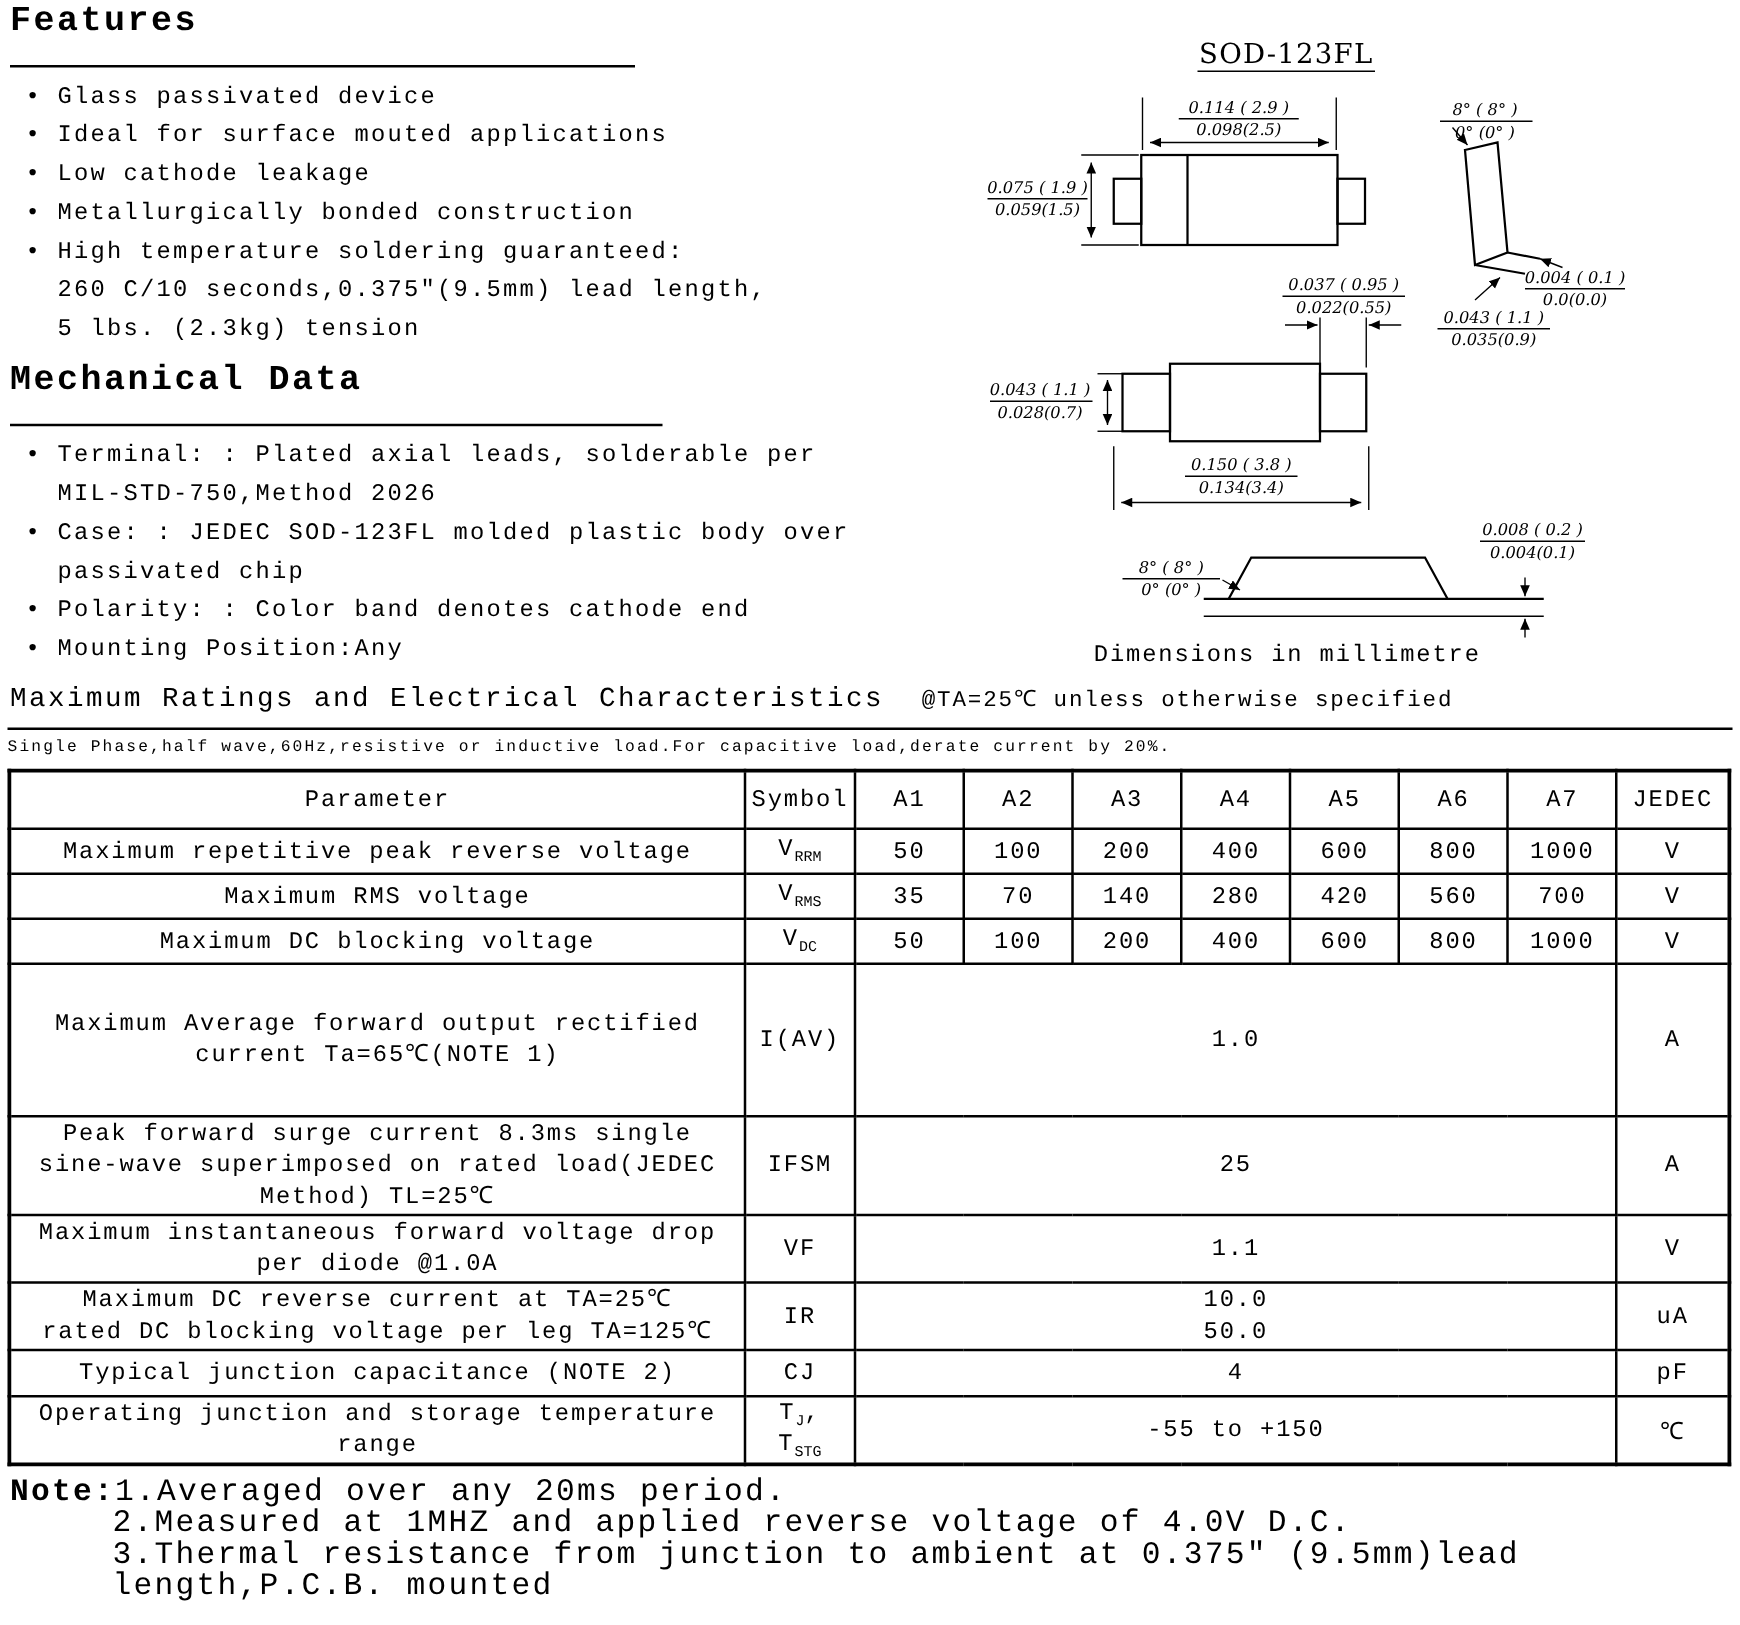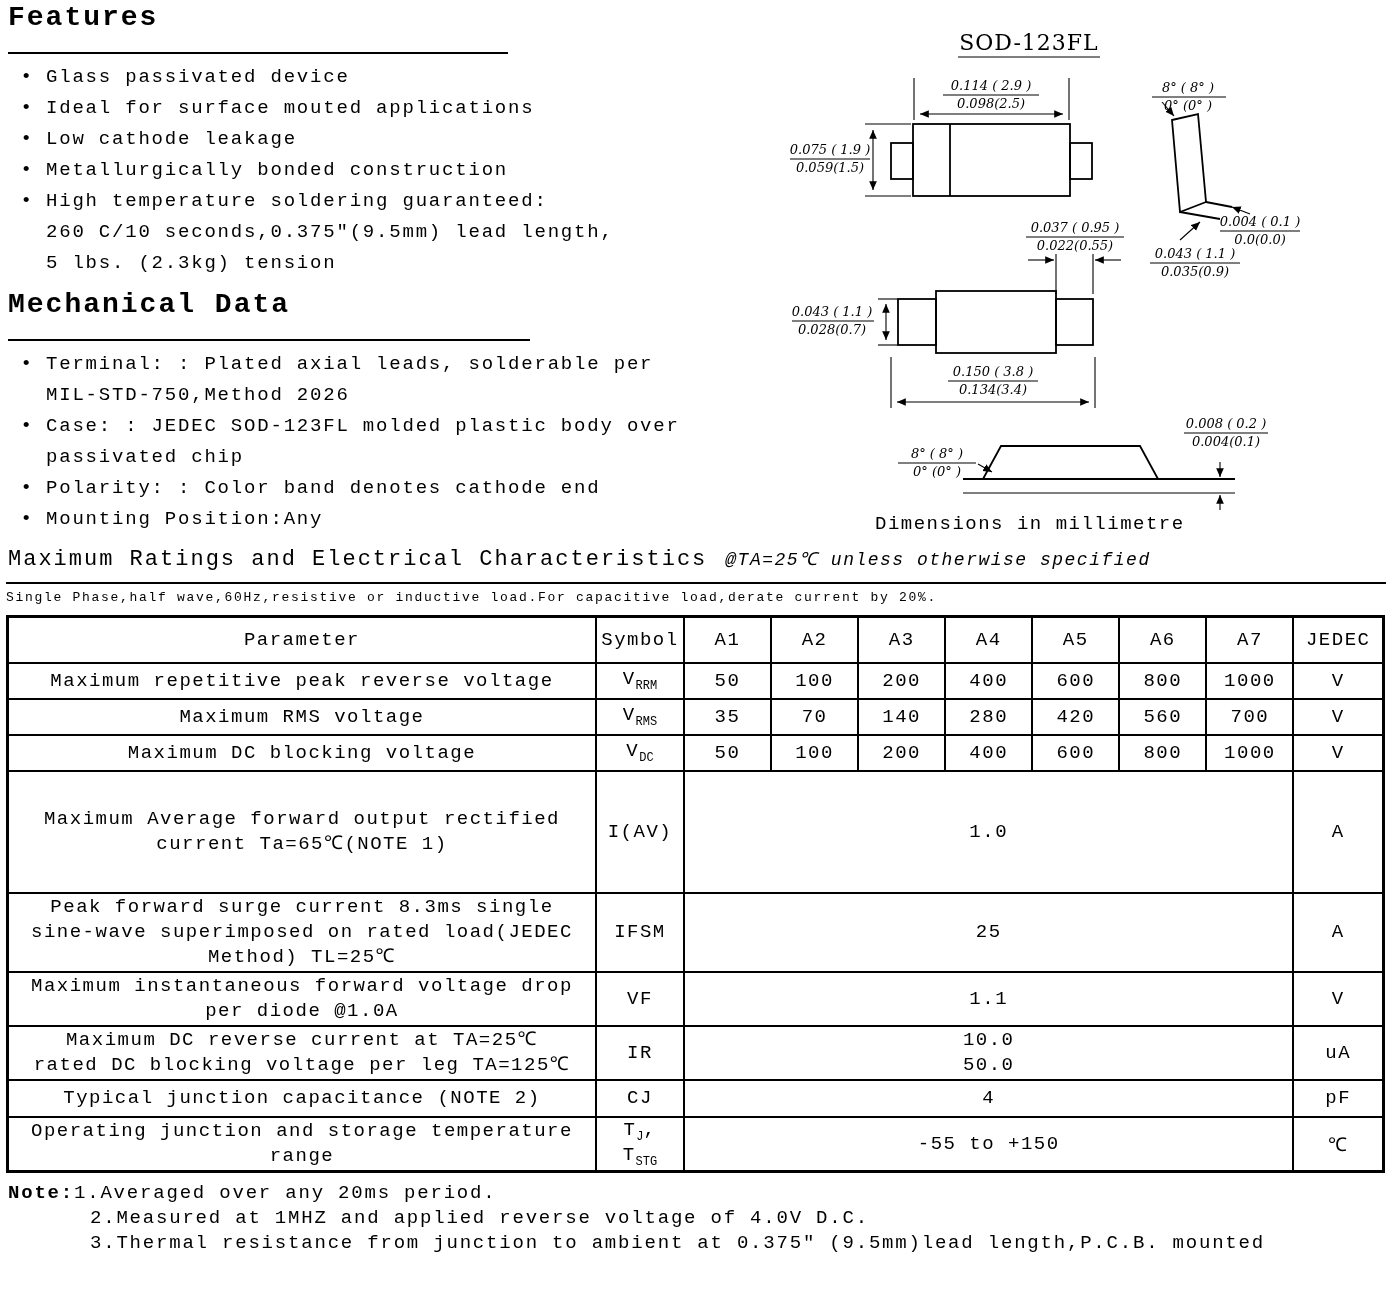--- a/index.html
+++ b/index.html
@@ -22,35 +22,35 @@
   .ln2 { stroke:#000; stroke-width:1.8; fill:none; }
   .ln1 { stroke:#000; stroke-width:1.1; fill:none; }
   .dimtext { font-family:"DejaVu Serif", serif; font-style:italic; font-size:13px; fill:#000; text-anchor:middle; }
   .dtitle { font-family:"DejaVu Serif", serif; font-size:22px; fill:#000; text-anchor:middle; letter-spacing:1px; }
   .dcap { font-family:"Liberation Mono", monospace; font-size:19px; letter-spacing:1.5px; fill:#000; }
 
   
   .main-section { position:absolute; left:0; top:546px; width:1392px; padding:0 6px; }
   .ratings-head { display:flex; align-items:baseline; margin-left:2px; }
   .ratings-title { font-size:22px; font-weight:normal; letter-spacing:2px; }
-  .ratings-sub { font-size:18px; letter-spacing:1.5px; margin-left:18px;font-style:italic; }
+  .ratings-sub { font-size:18px; letter-spacing:1.5px; margin-left:30px; }
   .condition { border-top:2px solid #000; margin-top:10px; padding-top:6px;
                font-size:13px; letter-spacing:1.7px; }
 
   table.ratings { border-collapse:collapse; width:1379px; margin-top:10px;
                   table-layout:fixed; border:3px solid #000; }
   table.ratings td, table.ratings th { border:2px solid #000; font-size:19px; font-weight:normal;
         letter-spacing:1.5px; padding:1px 4px; vertical-align:middle; text-align:center; overflow:hidden; }
   td.param { text-align:left; padding-left:4px; }
   .pl { line-height:25px; }
   sub.sym { font-size:12px; letter-spacing:0; }
   tr.h46{height:46px} tr.h36{height:36px} tr.h94{height:122px} tr.h74{height:74px}
   tr.h54{height:54px} tr.h37{height:37px}
 
-  .notes { margin-top:8px; font-size:19px; letter-spacing:1.8px; line-height:25px; margin-left:2px; }
+  .notes { margin-top:8px; font-size:25px; letter-spacing:1.8px; line-height:25px; margin-left:2px; }
   .notes .lbl { font-weight:bold; }
   .note-ind { margin-left:82px; }
 </style>
 </head>
 <body>
 
 <div class="left-col">
   <div class="sec-title features">Features</div>
 
   <div class="blist">

